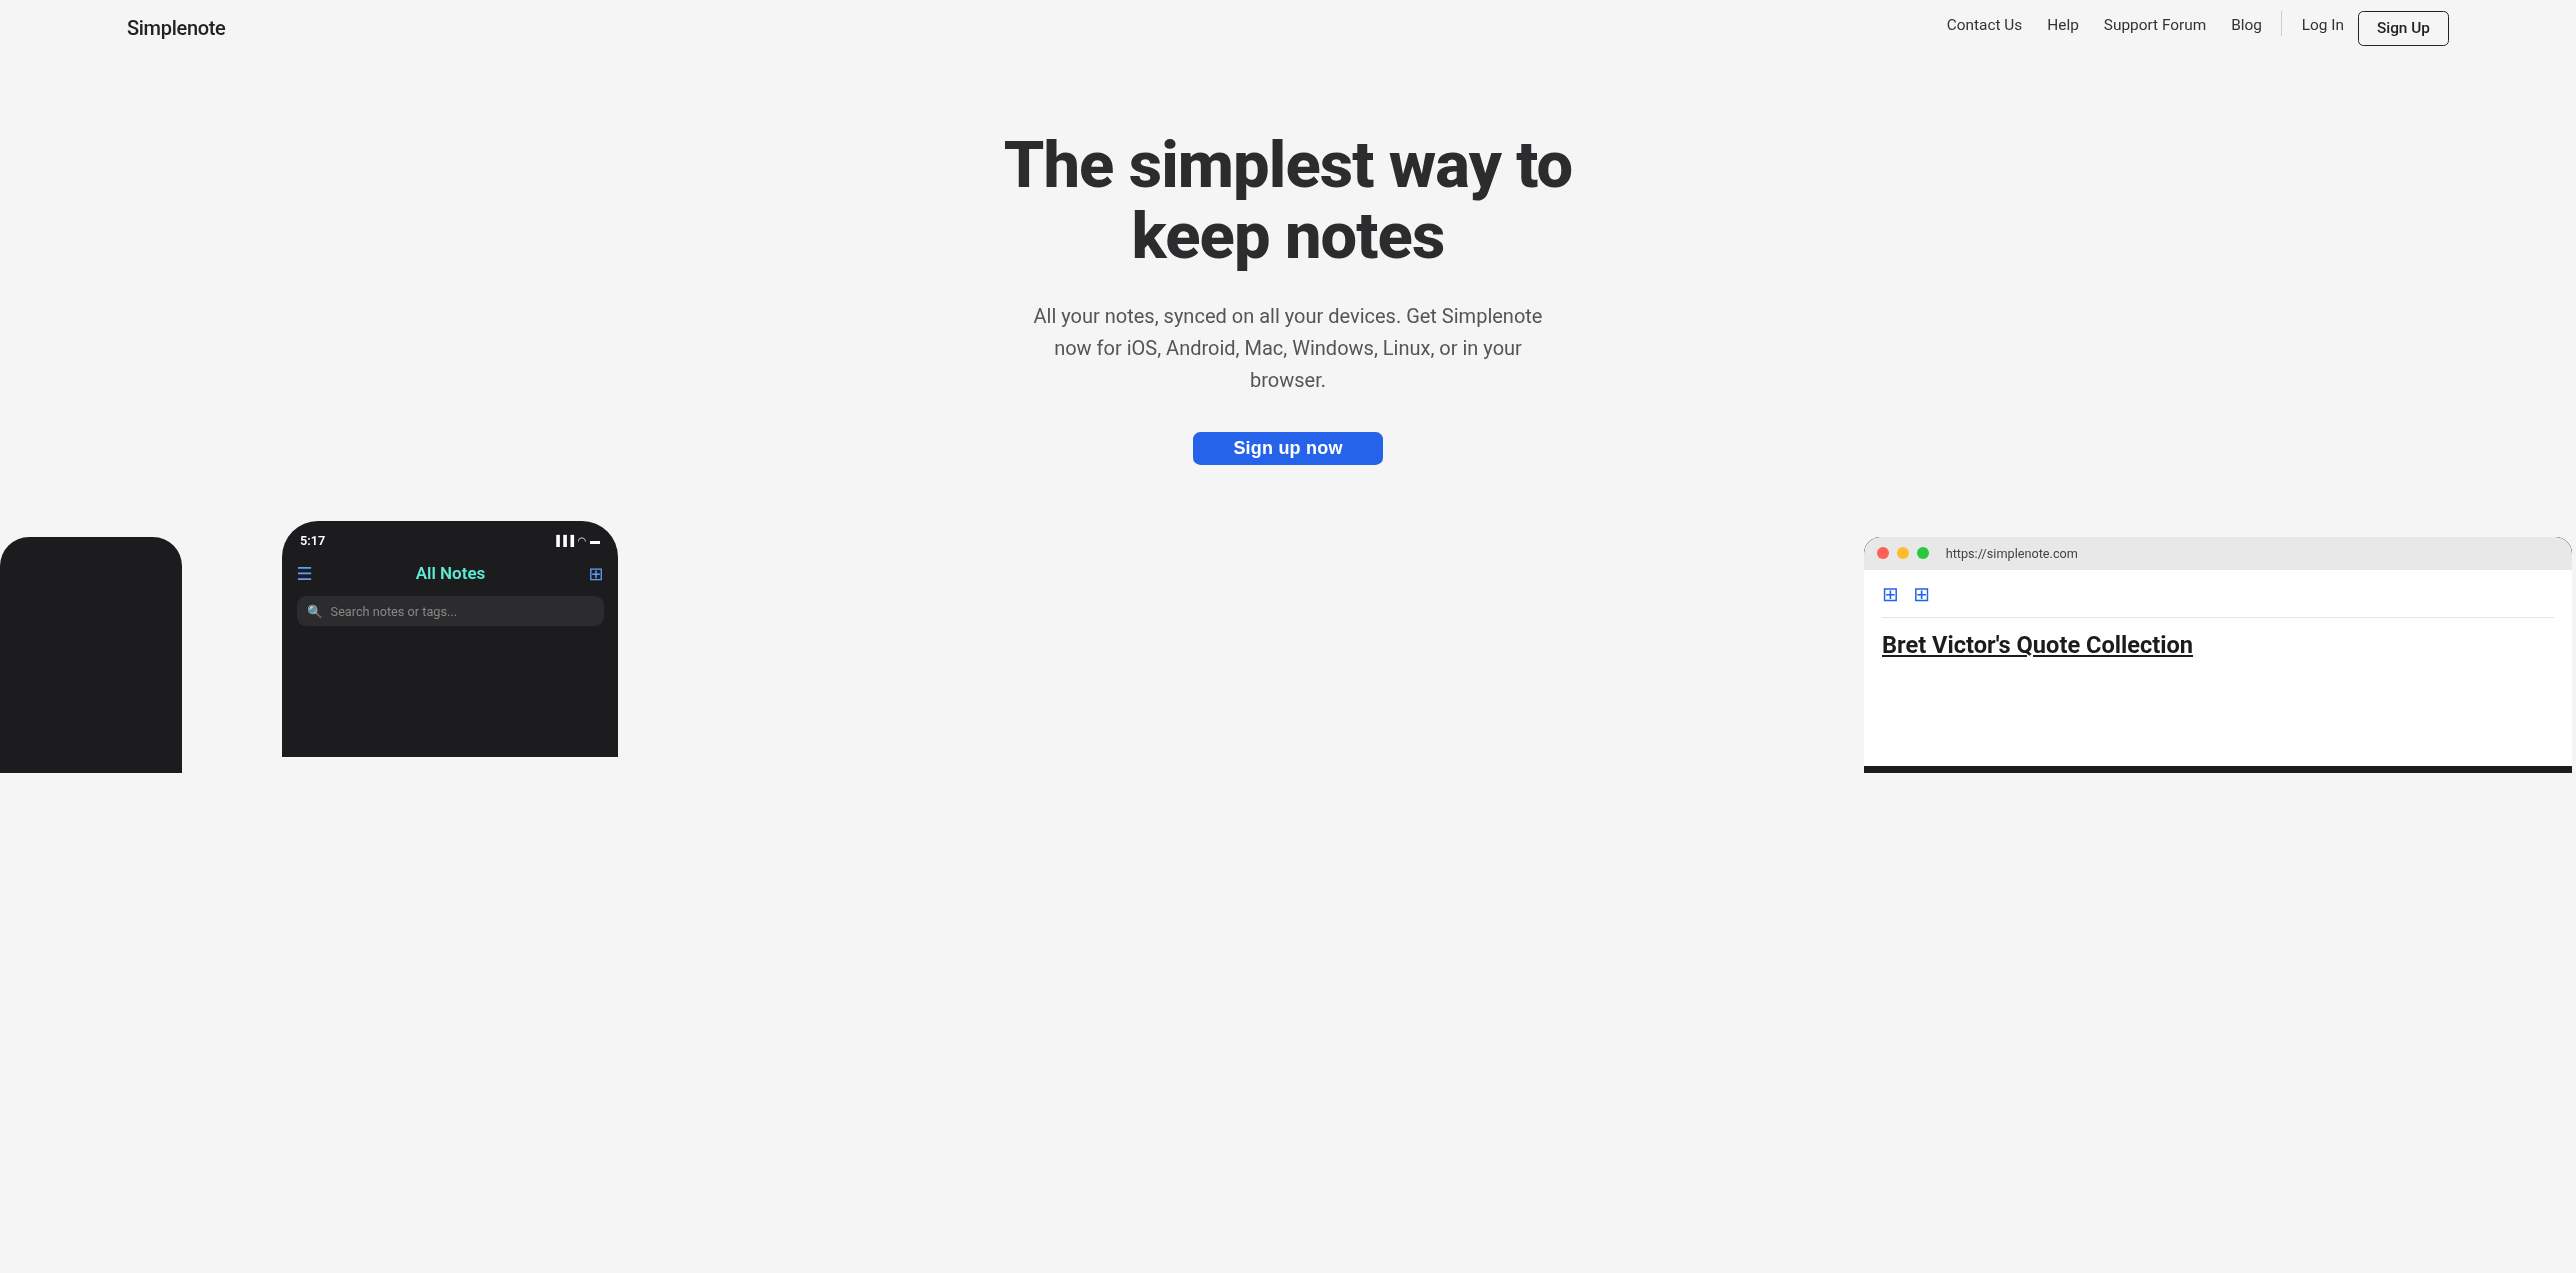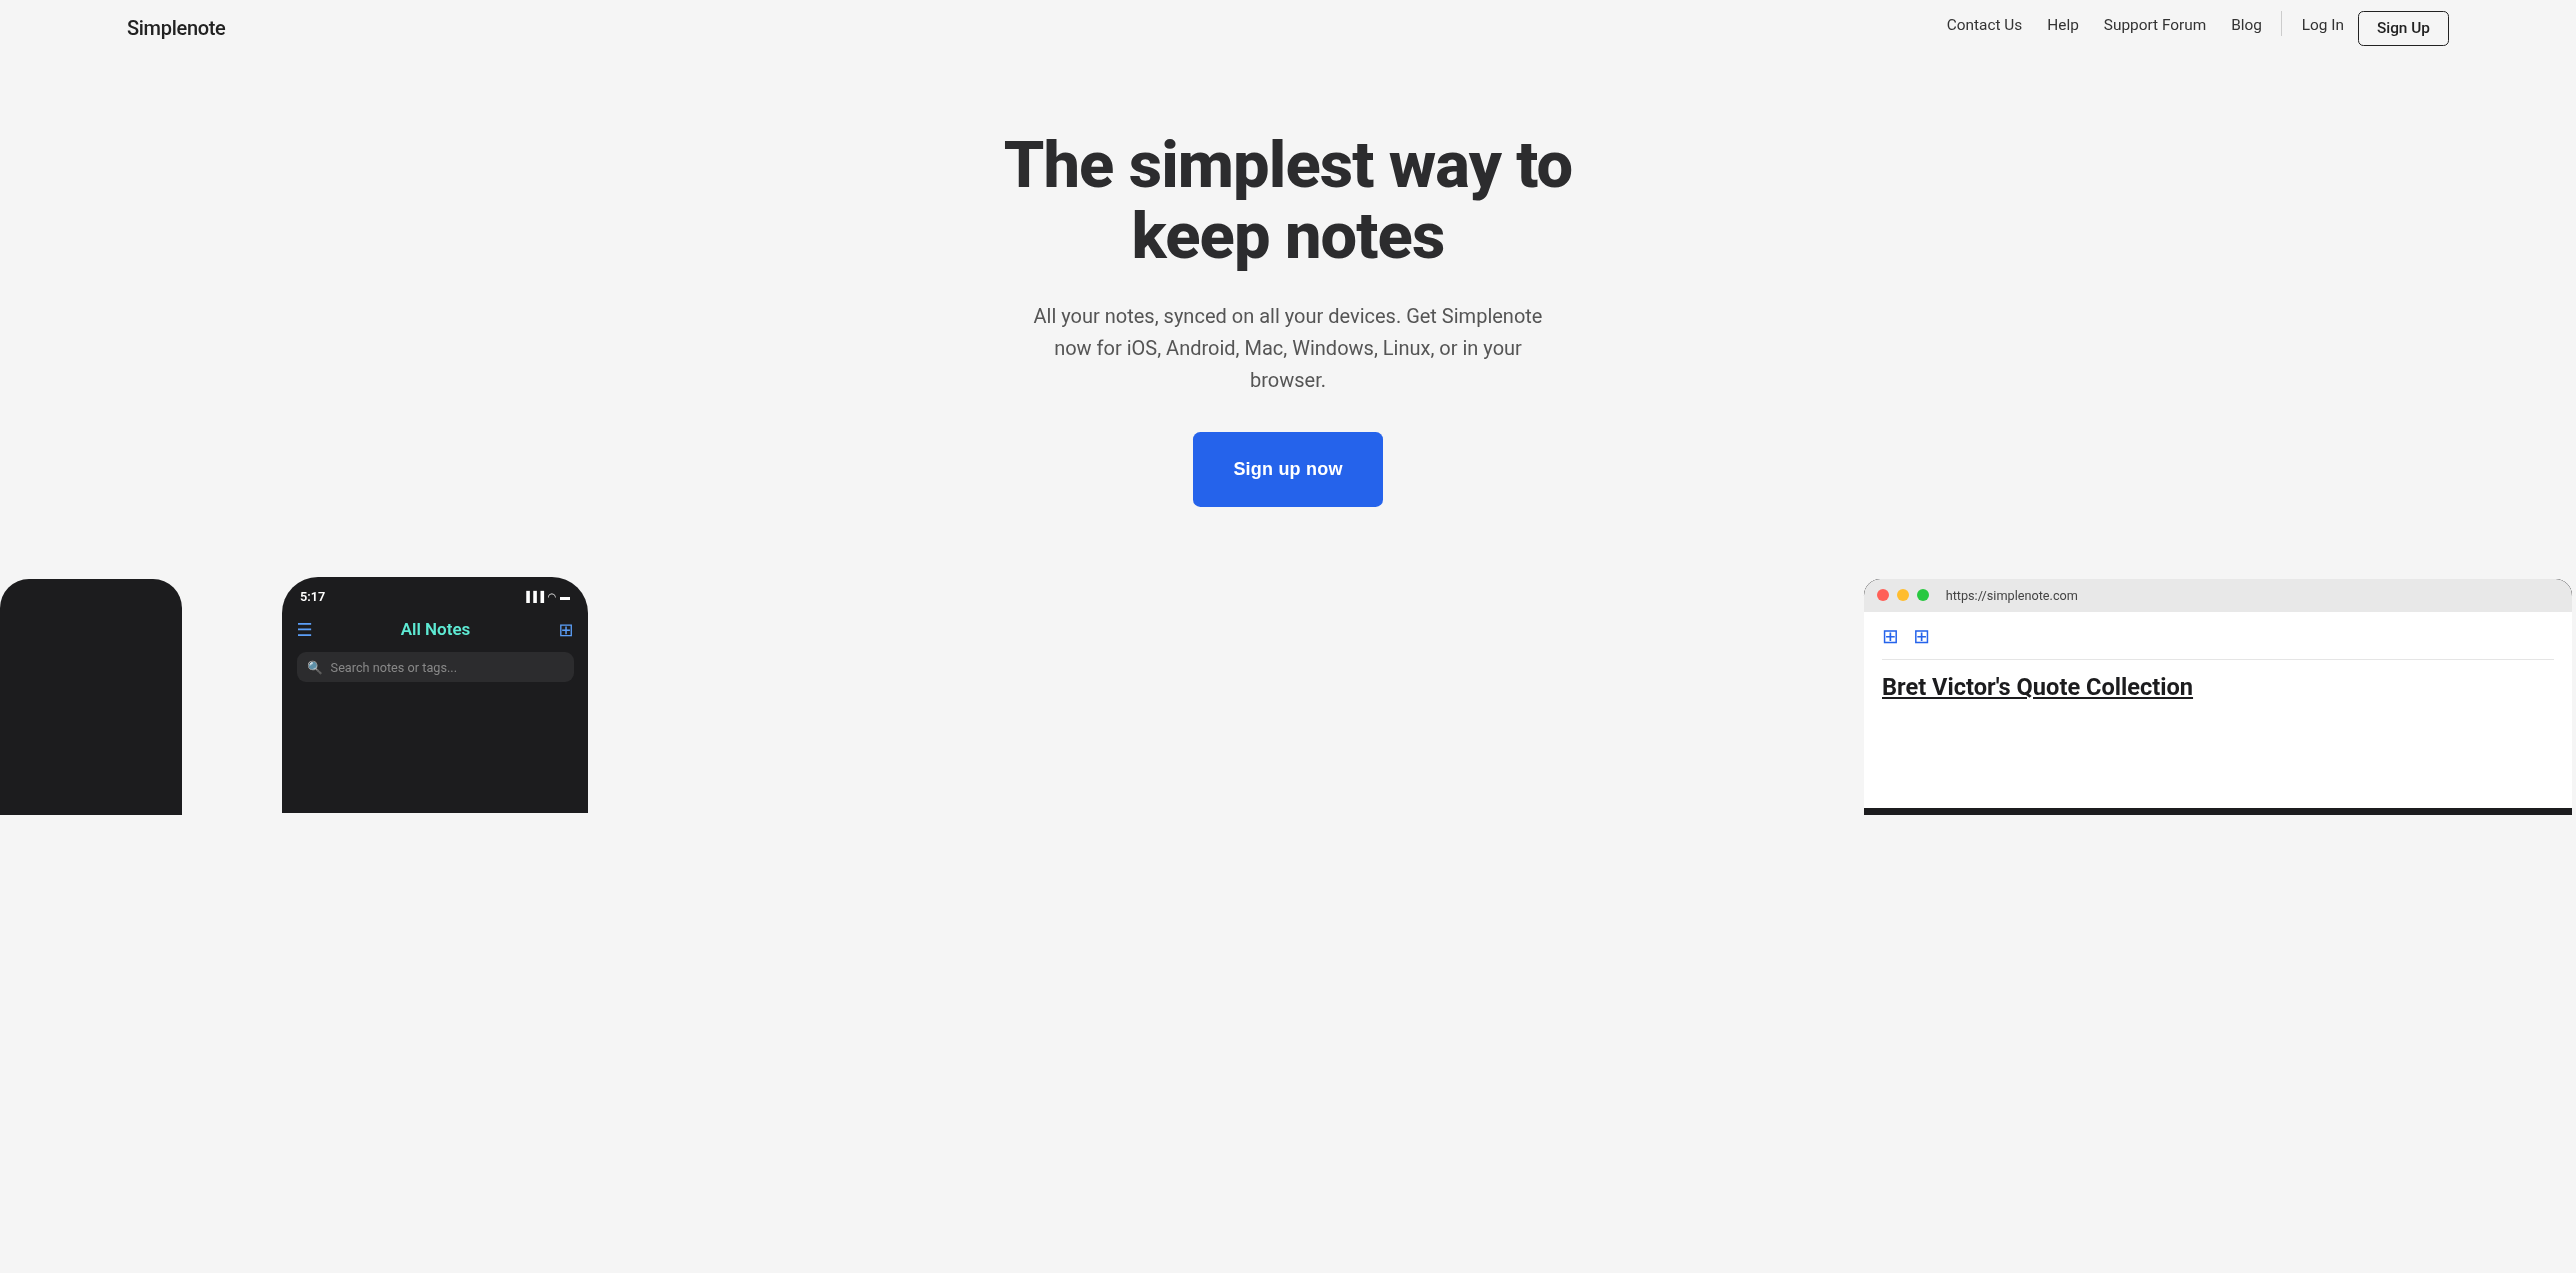--- a/index.html
+++ b/index.html
@@ -102,21 +102,21 @@
       max-width: 545px;
       line-height: 1.6;
       margin-bottom: 36px;
     }
 
     .hero-cta {
       background-color: #2563eb;
       color: #fff;
       font-size: 18px;
       font-weight: 600;
-      padding: 27px 40px;
+      padding: 6px 40px;
       border: none;
       border-radius: 7.3px;
       cursor: pointer;
       letter-spacing: 0.2px;
     }
 
     
     .devices-section {
       position: relative;
       width: 100%;
@@ -137,22 +137,22 @@
       height: 236px;
       background-color: #1c1c1e;
       border-radius: 29px 29px 0 0;
       z-index: 1;
     }
 
     
     .phone-middle {
       position: absolute;
       left: 282px;
-      bottom: 2px;
-      width: 306px;
+      bottom: 16px;
+      width: 336px;
       height: 236px;
       background-color: #1c1c1e;
       border-radius: 36px 36px 0 0;
       z-index: 2;
     }
 
     .phone-middle-inner {
       padding: 12.7px 14.5px;
     }
 

